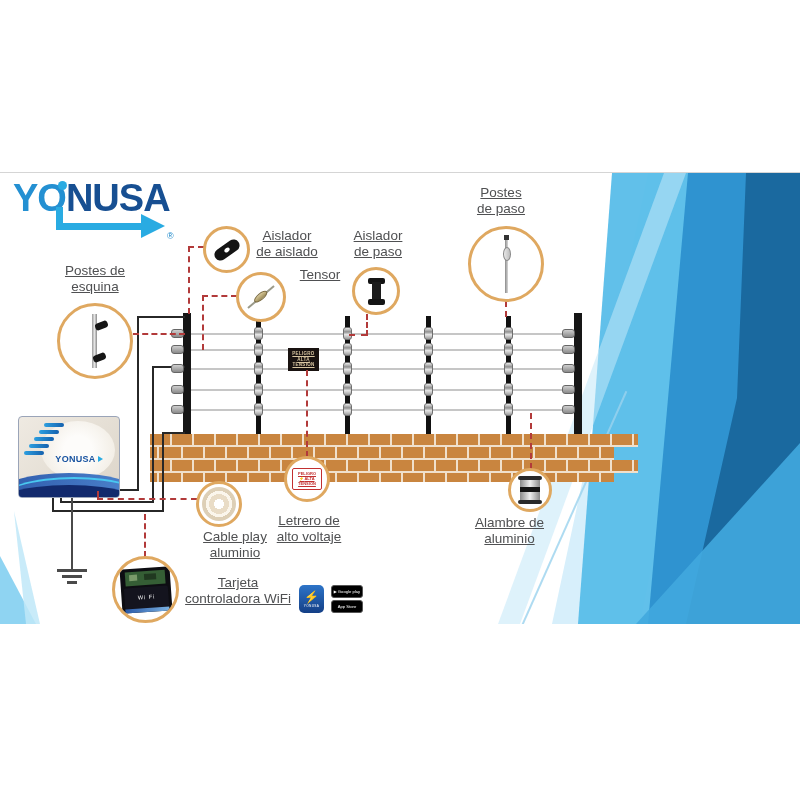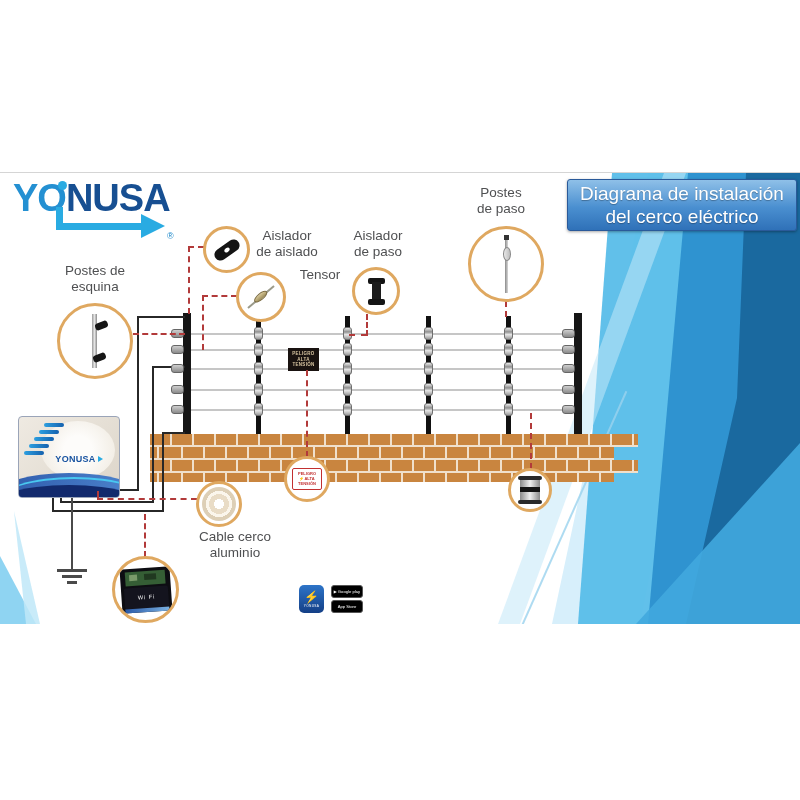--- a/index.html
+++ b/index.html
@@ -4,21 +4,21 @@
 <style>
   html,body{margin:0;padding:0;background:#fff;}
   .canvas{position:relative;width:800px;height:800px;background:#fff;overflow:hidden;
           font-family:"Liberation Sans",sans-serif;}
   .slide{position:absolute;left:0;top:172px;width:800px;height:451px;background:#fff;
          border-top:1px solid #d5d5d5;overflow:hidden;}
   .abs{position:absolute;}
   .shp{position:absolute;inset:0;}
   
   .lbl{position:absolute;text-align:center;font-size:13.5px;line-height:16px;color:#4f5052;z-index:9;}
-  .ln{display:block;}
+  .ln{display:block;text-decoration:underline;}
   
   .circle{position:absolute;border:3px solid #dfa860;border-radius:50%;background:#fff;
           box-sizing:border-box;display:flex;align-items:center;justify-content:center;z-index:8;overflow:hidden;}
   
   .dash-h{position:absolute;height:0;border-top:2px dashed #b23a3a;z-index:7;}
   .dash-v{position:absolute;width:0;border-left:2px dashed #b23a3a;z-index:7;}
   
   .bw{position:absolute;background:#272727;z-index:4;}
   .gw{position:absolute;background:#4a4a4a;z-index:4;}
   
@@ -82,24 +82,20 @@
 
   <div class="abs" style="left:13px;top:4px;width:180px;height:70px;z-index:10;">
     <div class="abs" style="left:0;top:0;font-size:38px;font-weight:bold;letter-spacing:-1px;white-space:nowrap;"><span style="color:#2490d2;">YO</span><span style="color:#174f92;">NUSA</span></div>
     <div class="abs" style="left:45px;top:4px;width:9px;height:9px;border-radius:50%;background:#29abe2;"></div>
     <div class="abs" style="left:43px;top:30px;width:7px;height:22px;background:#29abe2;"></div>
     <div class="abs" style="left:43px;top:46px;width:85px;height:7px;background:#29abe2;"></div>
     <div class="abs" style="left:128px;top:37px;width:0;height:0;border-left:24px solid #29abe2;border-top:12px solid transparent;border-bottom:12px solid transparent;"></div>
     <div class="abs" style="left:154px;top:54px;font-size:9px;color:#1b87c9;">®</div>
   </div>
 
-  <div class="title-box">
-    <span>Diagrama de instalación</span>
-    <span>del cerco eléctrico</span>
-  </div>
 
   <div>
     <div class="brow" style="top:261px;width:488px;"></div>
     <div class="brow" style="top:274px;width:464px;background-position-x:11px;"></div>
     <div class="brow" style="top:287px;width:488px;"></div>
     <div class="brow" style="top:300px;width:464px;background-position-x:11px;height:9px;border-bottom:0;"></div>
   </div>
 
   <div id="fence">
         <div class="wire" style="left: 191px; top: 160px; width: 383px;"></div>
@@ -281,22 +277,34 @@
   </div>
   <div class="lbl" style="left:338px;top:55px;width:80px;">
     <span class="ln">Aislador</span>
     <span class="ln">de paso</span>
   </div>
   <div class="lbl" style="left:452px;top:12px;width:98px;">
     <span class="ln">Postes</span>
     <span class="ln">de paso</span>
   </div>
   <div class="lbl" style="left:175px;top:356px;width:120px;">
-    <span class="ln">Cable cerco</span>
+    <span class="ln">Cable play</span>
     <span class="ln">aluminio</span>
+  </div>
+  <div class="lbl" style="left:268px;top:340px;width:82px;">
+    <span class="ln">Letrero de</span>
+    <span class="ln">alto voltaje</span>
+  </div>
+  <div class="lbl" style="left:462px;top:342px;width:95px;">
+    <span class="ln">Alambre de</span>
+    <span class="ln">aluminio</span>
+  </div>
+  <div class="lbl" style="left:178px;top:402px;width:120px;">
+    <span class="ln">Tarjeta</span>
+    <span class="ln">controladora WiFi</span>
   </div>
 
   <div class="appicon">
     <span style="color:#fff;font-size:12px;line-height:14px;">⚡</span>
     <span style="color:#fff;font-size:3.2px;letter-spacing:.3px;">YONUSA</span>
   </div>
   <div class="badge" style="left:331px;top:412px;">
     <span style="font-size:4px;">▶</span>
     <span>Google play</span>
   </div>

